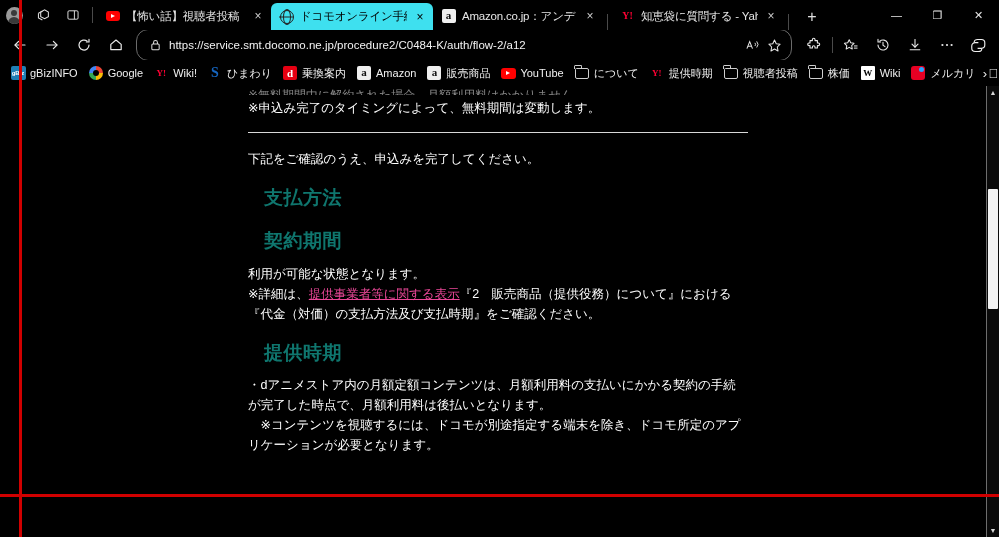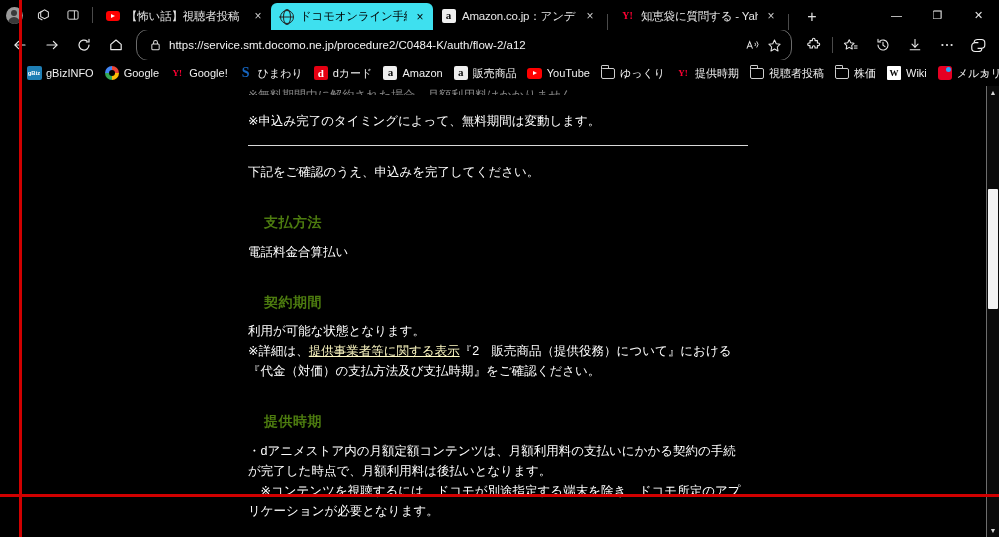--- a/index.html
+++ b/index.html
@@ -124,21 +124,21 @@
   .omni-btn {
     width: 22px; height: 20px; flex: 0 0 22px;
     display: flex; align-items: center; justify-content: center; color: #e8e8e8;
   }
   .nav-right { display: flex; align-items: center; }
   .navsep { width: 1px; height: 16px; background: #4a4a4a; margin: 0 2px; }
 
   
   .bookmarks {
     height: 26px; width: 999px; display: flex; align-items: center;
-    background: #000; padding: 0 21px; overflow: hidden; position: relative;
+    background: #000; padding: 0 5px; overflow: hidden; position: relative;
   }
   .bm {
     display: flex; align-items: center; height: 22px;
     padding: 0 5px; color: #f0f0f0; font-size: 11px; white-space: nowrap;
   }
   .bm-ic {
     width: 16px; height: 16px; flex: 0 0 16px; margin-right: 4px;
     display: flex; align-items: center; justify-content: center;
   }
   .bm-overflow {
@@ -182,24 +182,24 @@
     color: #ffffff; font-size: 12.5px; line-height: 1.55;
     font-family: "Liberation Sans", "DejaVu Sans", sans-serif;
   }
   .cut-line { color: #cfcfcf; font-size: 12px; opacity: .65; height: 9px; overflow: hidden; }
   .p { margin: 0; color: #fff; font-size: 12.5px; line-height: 1.6; }
   .note { margin-top: 1px; }
   .hr {
     border-top: 1px solid #d8d8d8; margin: 14px 0 16px 0; width: 500px;
   }
   h3.sec {
-    font-size: 14px; font-weight: bold; color: #4d7c0f;
-    margin: 30px 0 8px 16px; letter-spacing: .5px;
-  }
-  .link { color: #fef9c3; text-decoration: underline; }
+    font-size: 19px; font-weight: bold; color: #0f766e;
+    margin: 14px 0 8px 16px; letter-spacing: .5px;
+  }
+  .link { color: #ec4899; text-decoration: underline; }
 
   
   .scrollbar {
     position: absolute; right: 0; top: 86px; width: 13px; height: 451px;
     background: #0a0a0a; border-left: 1px solid #6d6d6d;
   }
   .sb-arrow {
     position: absolute; left: 0; width: 12px; height: 13px;
     display: flex; align-items: center; justify-content: center;
     color: #d8d8d8; font-size: 7px;
@@ -394,33 +394,33 @@
     <div class="bm">
       <span class="bm-ic">
           <span class="bi-g"></span>
         </span>
       <span>Google</span>
     </div>
     <div class="bm">
       <span class="bm-ic">
           <span class="bi-yh">Y!</span>
         </span>
-      <span>Google!</span>
+      <span>Wiki!</span>
     </div>
     <div class="bm">
       <span class="bm-ic">
           <span class="bi-s">S</span>
         </span>
       <span>ひまわり</span>
     </div>
     <div class="bm">
       <span class="bm-ic">
           <span class="bi-d">d</span>
         </span>
-      <span>dカード</span>
+      <span>乗換案内</span>
     </div>
     <div class="bm">
       <span class="bm-ic">
           <span class="bi-amz">a</span>
         </span>
       <span>Amazon</span>
     </div>
     <div class="bm">
       <span class="bm-ic">
           <span class="bi-amz">a</span>
@@ -430,21 +430,21 @@
     <div class="bm">
       <span class="bm-ic">
           <span class="bi-yt"></span>
         </span>
       <span>YouTube</span>
     </div>
     <div class="bm">
       <span class="bm-ic">
           <span class="bi-folder"></span>
         </span>
-      <span>ゆっくり</span>
+      <span>について</span>
     </div>
     <div class="bm">
       <span class="bm-ic">
           <span class="bi-yh">Y!</span>
         </span>
       <span>提供時期</span>
     </div>
     <div class="bm">
       <span class="bm-ic">
           <span class="bi-folder"></span>
@@ -476,28 +476,27 @@
       <span>iCloud</span>
     </div>
     <div class="bm-overflow">›</div>
   </div>
 
   <div class="viewport">
     <div class="doc">
 
       <div class="cut-line">※無料期間中に解約された場合、月額利用料はかかりません。</div>
 
-      <p class="p note" style="margin-top:16px">※申込み完了のタイミングによって、無料期間は変動します。</p>
+      <p class="p note" style="margin-top:3px">※申込み完了のタイミングによって、無料期間は変動します。</p>
 
       <div class="hr"></div>
 
       <p class="p">下記をご確認のうえ、申込みを完了してください。</p>
 
       <h3 class="sec">支払方法</h3>
-      <p class="p">電話料金合算払い</p>
 
       <h3 class="sec">契約期間</h3>
 
       <p class="p">利用が可能な状態となります。</p>
       <p class="p"><span>※詳細は、</span><a class="link" href="#">提供事業者等に関する表示</a><span>『2　販売商品（提供役務）について』における『代金（対価）の支払方法及び支払時期』をご確認ください。</span></p>
 
       <h3 class="sec">提供時期</h3>
       <p class="p">・dアニメストア内の月額定額コンテンツは、月額利用料の支払いにかかる契約の手続が完了した時点で、月額利用料は後払いとなります。</p>
       <p class="p">　※コンテンツを視聴するには、ドコモが別途指定する端末を除き、ドコモ所定のアプリケーションが必要となります。</p>
 

